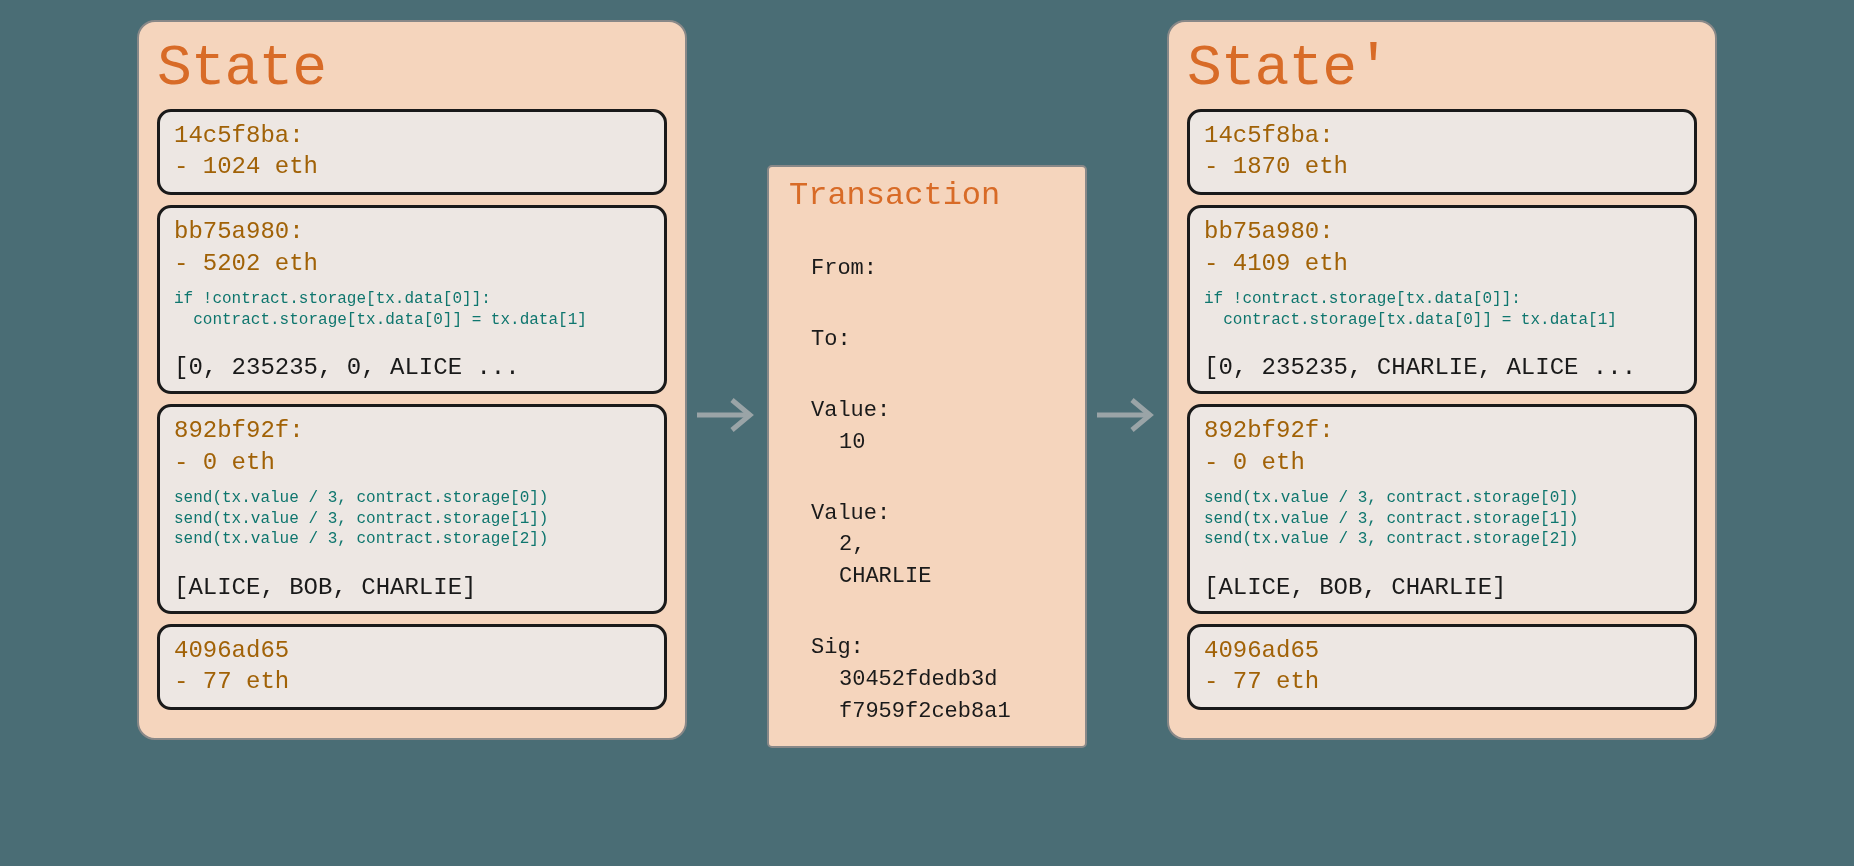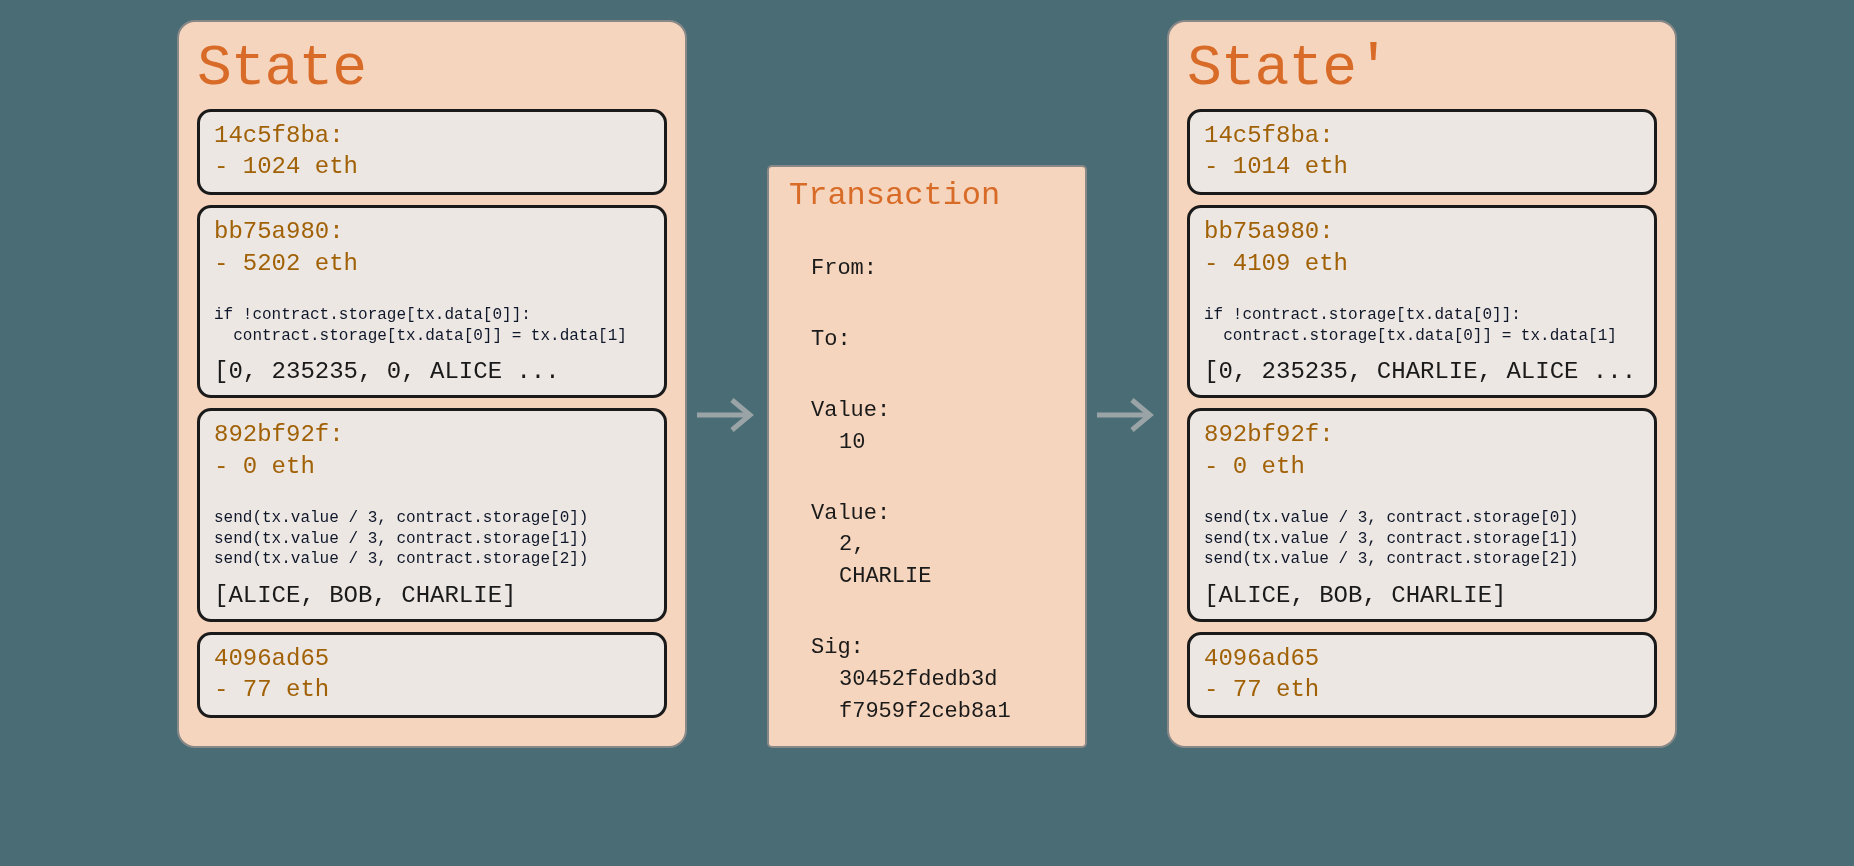--- a/index.html
+++ b/index.html
@@ -12,21 +12,21 @@
     display: flex;
     align-items: flex-start;
     justify-content: center;
     gap: 0;
   }
   .panel {
     background: #f5d5bd;
     border: 2px solid #888;
     border-radius: 18px;
     padding: 14px 18px 18px 18px;
-    width: 510px;
+    width: 550px;
   }
   .panel-title {
     color: #d86b27;
     font-size: 58px;
     font-weight: 400;
     margin-bottom: 8px;
     letter-spacing: -1px;
   }
   .tx-panel {
     background: #f5d5bd;
@@ -56,29 +56,29 @@
     padding: 8px 14px 10px 14px;
     margin-bottom: 10px;
   }
   .acc-header {
     font-size: 24px;
     color: #a16207;
     line-height: 1.3;
   }
   .acc-code {
     font-size: 16px;
-    color: #0f172a;
-    margin-top: 26px;
+    color: #0f766e;
+    margin-top: 10px;
     line-height: 1.3;
     white-space: pre;
   }
   .acc-storage {
     font-size: 24px;
     color: #1a1a1a;
-    margin-top: 12px;
+    margin-top: 24px;
   }
   .arrow-holder {
     width: 80px;
     display: flex;
     align-items: center;
     justify-content: center;
     height: 790px;
   }
   .arrow-holder svg { overflow: visible; }
 </style>
@@ -144,21 +144,21 @@
     <line x1="5" y1="20" x2="55" y2="20" stroke="#9aa4a7" stroke-width="5"></line>
     <polyline points="40,5 58,20 40,35" fill="none" stroke="#9aa4a7" stroke-width="5"></polyline>
   </svg>
 </div>
 
 <div class="panel">
   <div class="panel-title">State'</div>
 
   <div class="account">
     <div class="acc-header">14c5f8ba:</div>
-    <div class="acc-header">- 1014 eth</div>
+    <div class="acc-header">- 1870 eth</div>
   </div>
 
   <div class="account">
     <div class="acc-header">bb75a980:</div>
     <div class="acc-header">- 4109 eth</div>
     <div class="acc-code">if !contract.storage[tx.data[0]]:
   contract.storage[tx.data[0]] = tx.data[1]</div>
     <div class="acc-storage">[0, 235235, CHARLIE, ALICE ...</div>
   </div>
 

